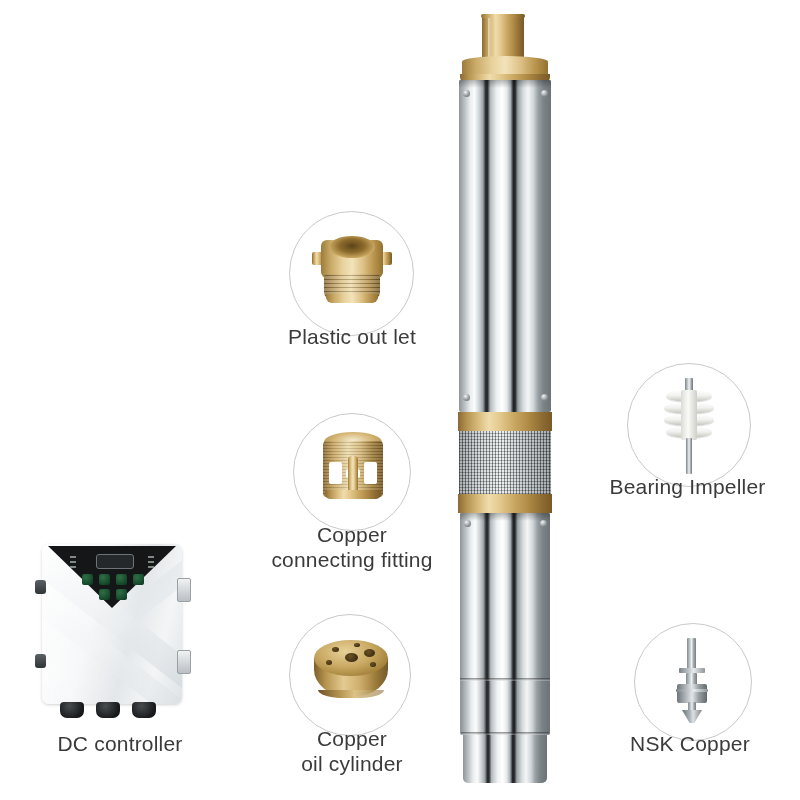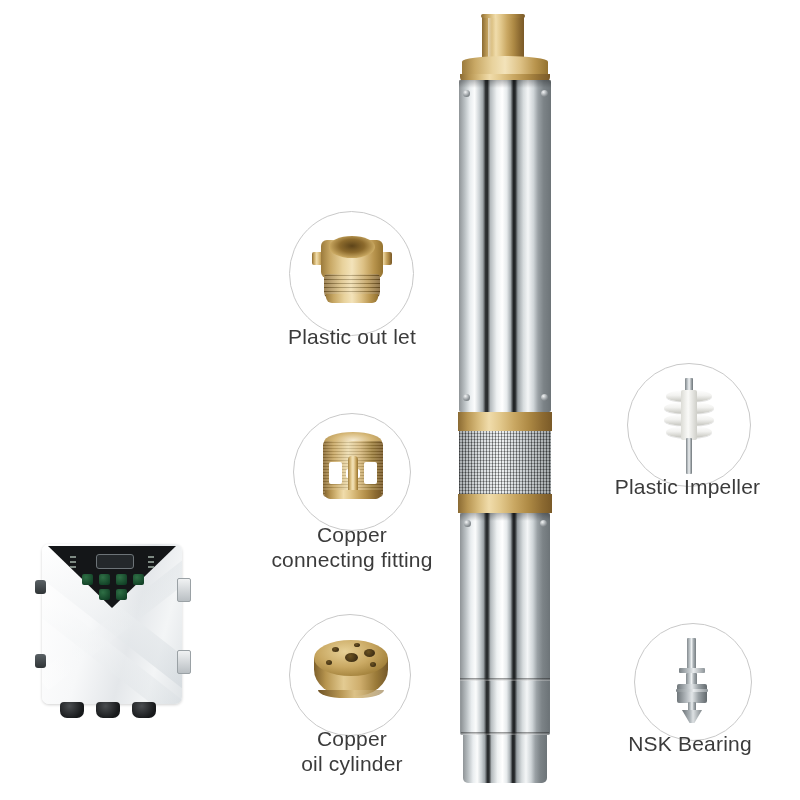--- a/index.html
+++ b/index.html
@@ -297,20 +297,21 @@
     <div class="hinge" style="left:143px; top:38px; width:12px; height:22px;"></div>
     <div class="hinge" style="left:143px; top:110px; width:12px; height:22px;"></div>
     <div class="latch" style="left:1px; top:40px; width:11px; height:14px;"></div>
     <div class="latch" style="left:1px; top:114px; width:11px; height:14px;"></div>
 
     <div class="gland" style="left:26px; top:162px; width:24px; height:16px;"></div>
     <div class="gland" style="left:62px; top:162px; width:24px; height:16px;"></div>
     <div class="gland" style="left:98px; top:162px; width:24px; height:16px;"></div>
   </div>
 
+  <div class="caption" style="left:20px; top:731px; width:200px;">DC controller</div>
 
   <div class="feature">
     <div class="circle" style="left:289px; top:211px; width:125px; height:125px;"></div>
 
     <div class="part" style="left:312px; top:228px; width:80px; height:78px;">
 
       <div class="co-lug brass" style="left:0px; top:24px; width:14px; height:13px;"></div>
       <div class="co-lug brass" style="left:66px; top:24px; width:14px; height:13px;"></div>
 
       <div class="co-ring brass-soft" style="left:9px; top:12px; width:62px; height:38px;"></div>
@@ -384,21 +385,21 @@
       <div class="imp-disc" style="left:6px; top:12px; width:46px; height:12px;"></div>
       <div class="imp-disc" style="left:4px; top:24px; width:50px; height:12px;"></div>
       <div class="imp-disc" style="left:4px; top:36px; width:50px; height:12px;"></div>
       <div class="imp-disc" style="left:6px; top:48px; width:46px; height:12px;"></div>
 
       <div class="imp-hub" style="left:21px; top:12px; width:16px; height:50px;"></div>
 
       <div class="imp-shaft" style="left:26px; top:60px; width:6px; height:36px;"></div>
     </div>
 
-    <div class="caption" style="left:585px; top:474px; width:205px;">Plastic Impeller</div>
+    <div class="caption" style="left:585px; top:474px; width:205px;">Bearing Impeller</div>
   </div>
 
   <div class="feature">
     <div class="circle" style="left:634px; top:623px; width:118px; height:118px;"></div>
 
     <div class="part" style="left:672px; top:638px; width:42px; height:90px;">
 
       <div class="bg-shaft" style="left:15px; top:0px; width:9px; height:34px;"></div>
 
       <div class="bg-flange" style="left:7px; top:30px; width:26px; height:5px;"></div>
@@ -406,16 +407,16 @@
       <div class="bg-shaft" style="left:14px; top:35px; width:11px; height:14px;"></div>
 
       <div class="bg-block" style="left:5px; top:46px; width:30px; height:19px;"></div>
       <div class="bg-flange" style="left:4px; top:51px; width:32px; height:3px;"></div>
 
       <div class="bg-shaft" style="left:16px; top:64px; width:8px; height:10px;"></div>
 
       <div class="bg-cone" style="left:10px; top:72px; width:20px; height:13px; clip-path:polygon(0 0, 100% 0, 62% 100%, 38% 100%);"></div>
     </div>
 
-    <div class="caption" style="left:590px; top:731px; width:200px;">NSK Bearing</div>
+    <div class="caption" style="left:590px; top:731px; width:200px;">NSK Copper</div>
   </div>
 
 </div>
 
 </body></html>

